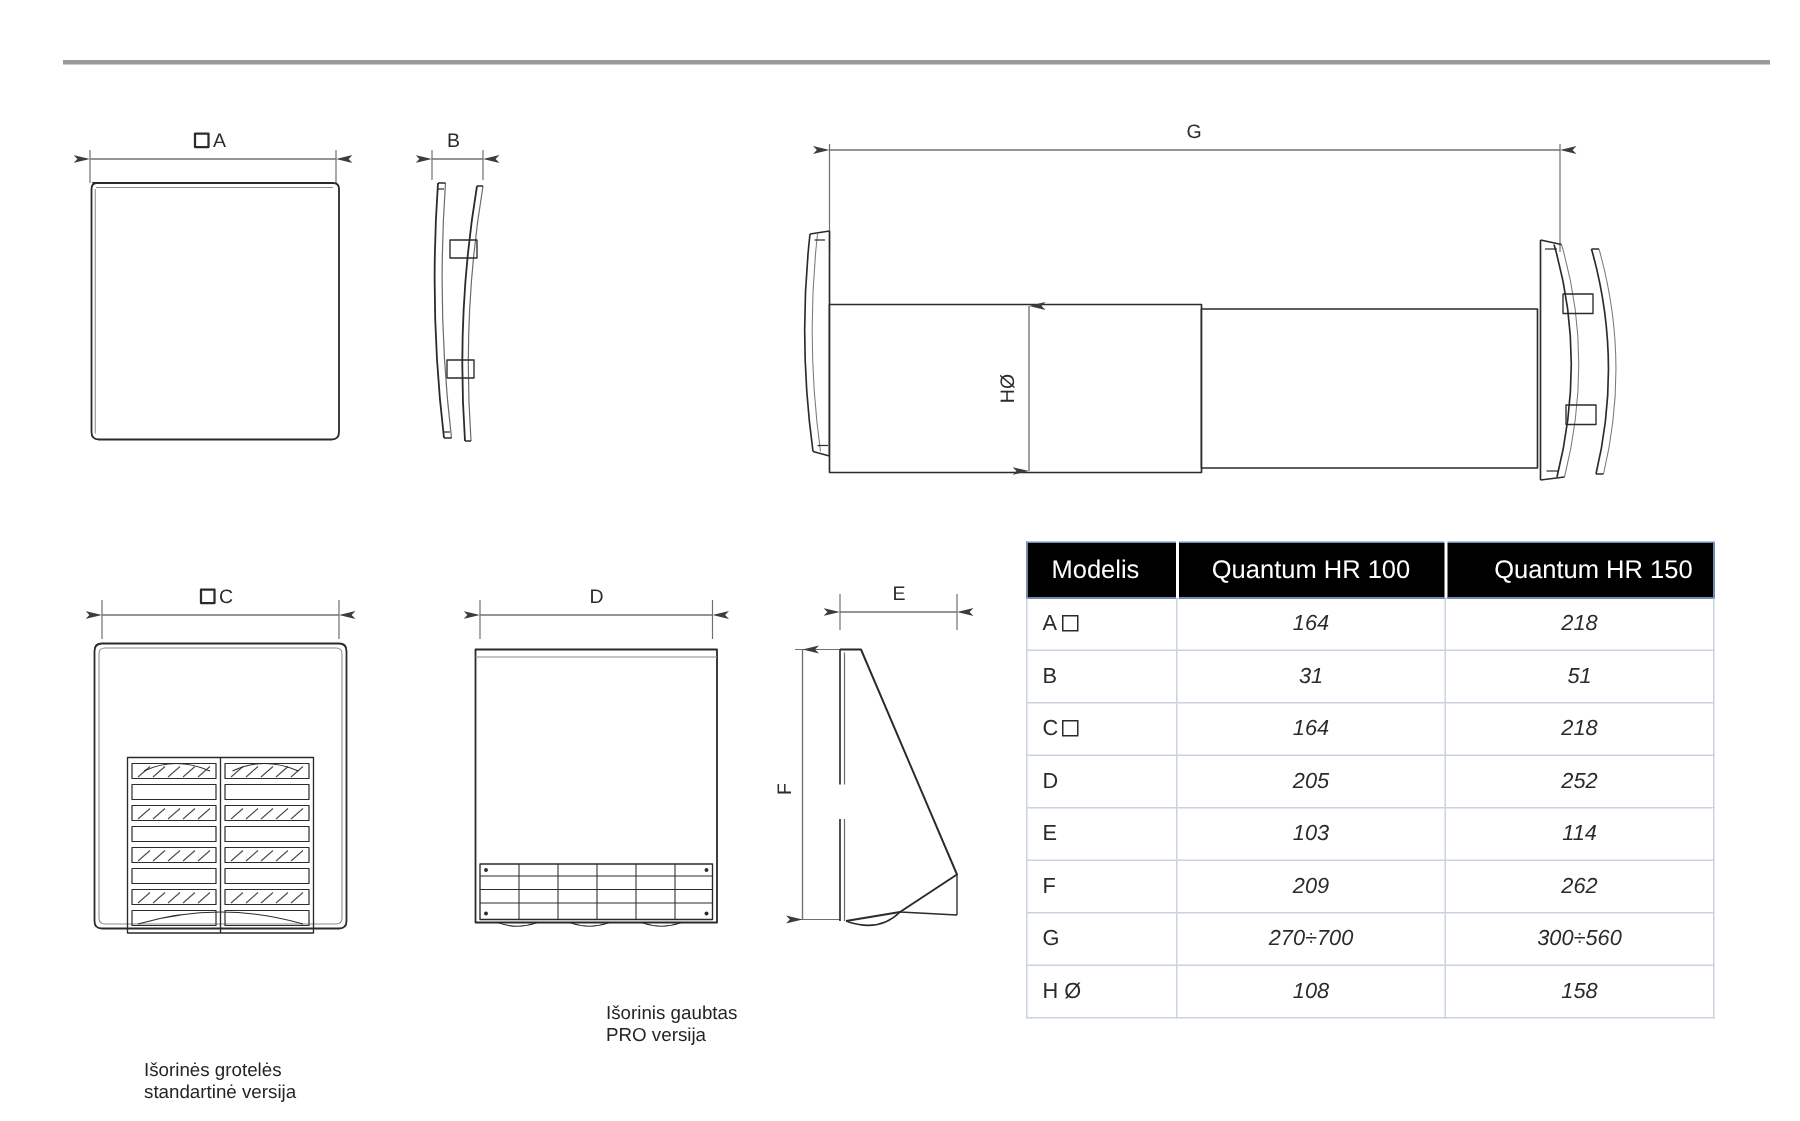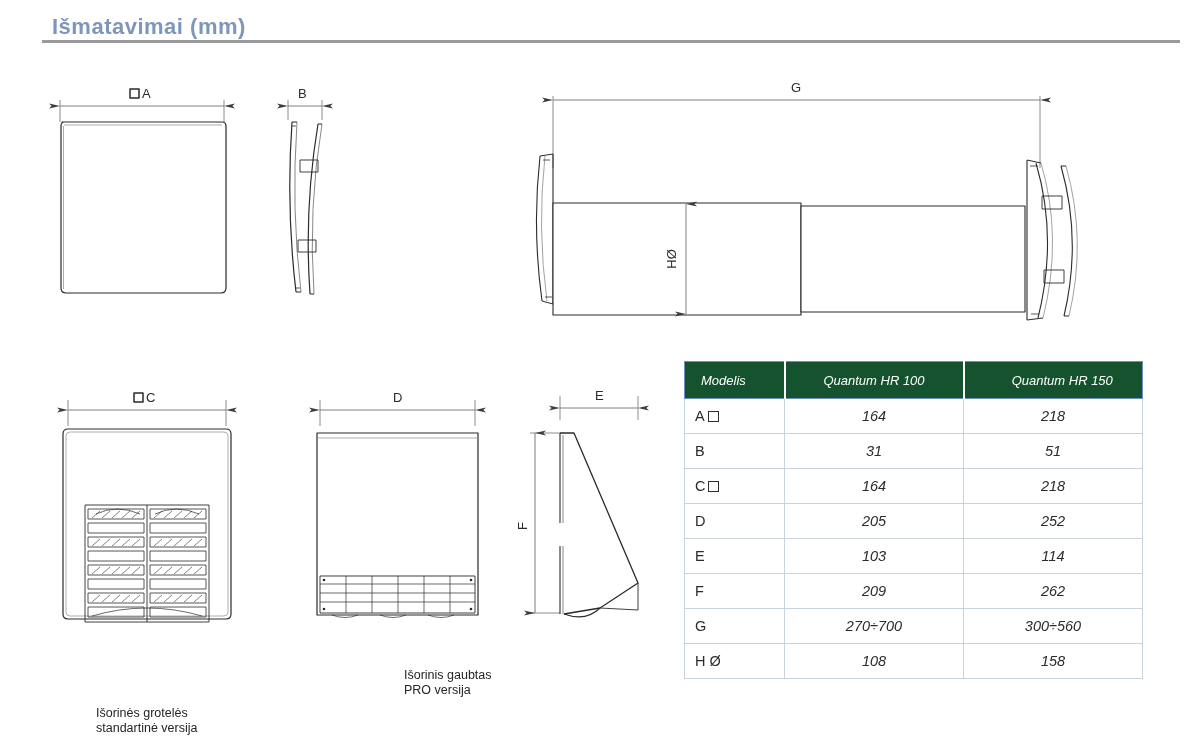--- a/index.html
+++ b/index.html
@@ -70,49 +70,47 @@
   table#spec-table th,
   table#spec-table td {
     border: 1px solid #c9d3e0;
     height: 34px;
     font-size: 14.5px;
     color: #2b2b2b;
     padding: 0 10px;
     font-weight: normal;
   }
   table#spec-table thead th {
-    background: #14532d;
+    background: #000000;
     color: #ffffff;
-    font-size: 13px;
+    font-size: 17px;
     border: 1px solid #6e8fbd;
     border-right: 2px solid #ffffff;
     text-align: center;
     height: 36px;
-    font-style: italic;
   }
   table#spec-table thead th:last-child { border-right: 1px solid #6e8fbd; padding-left: 28px; }
   table#spec-table thead th.th-model { text-align: left; padding-left: 16px; }
   col.c-label { width: 100px; }
   col.c-v1    { width: 179px; }
   col.c-v2    { width: 179px; }
   td.cell-label { text-align: left; padding-left: 16px; }
   td.cell-value { text-align: center; font-style: italic; }
   .sq-glyph {
     display: inline-block;
     width: 9px; height: 9px;
     border: 1.6px solid #2b2b2b;
     margin-left: 3px;
     vertical-align: -1px;
   }
 </style>
 </head>
 <body>
 
 <div id="title-bar">
-  <div id="page-title">Išmatavimai (mm)</div>
   <div id="title-rule"></div>
 </div>
 
 <div id="drawings">
 <svg width="1200" height="640" viewBox="0 0 1200 640" xmlns="http://www.w3.org/2000/svg">
   <defs>
     <marker id="arrL" markerWidth="12" markerHeight="8" refX="11" refY="4" orient="auto" markerUnits="userSpaceOnUse">
       <path d="M11,4 L0,1.4 L2.6,4 L0,6.6 Z" fill="#3c3c3c"></path>
     </marker>
     <marker id="arrR" markerWidth="12" markerHeight="8" refX="1" refY="4" orient="auto" markerUnits="userSpaceOnUse">

